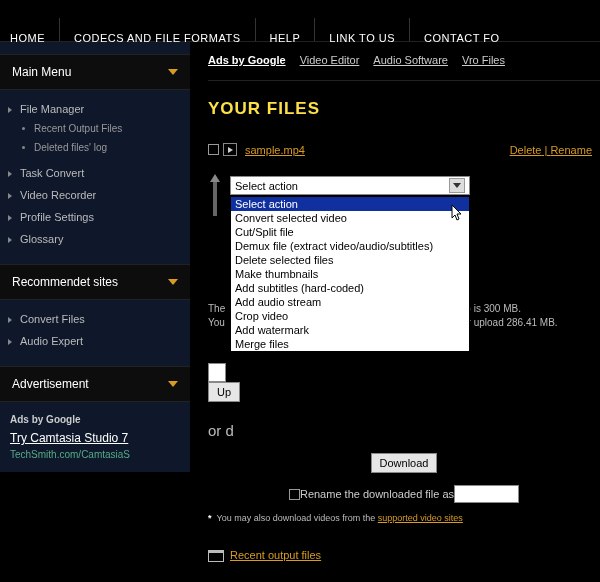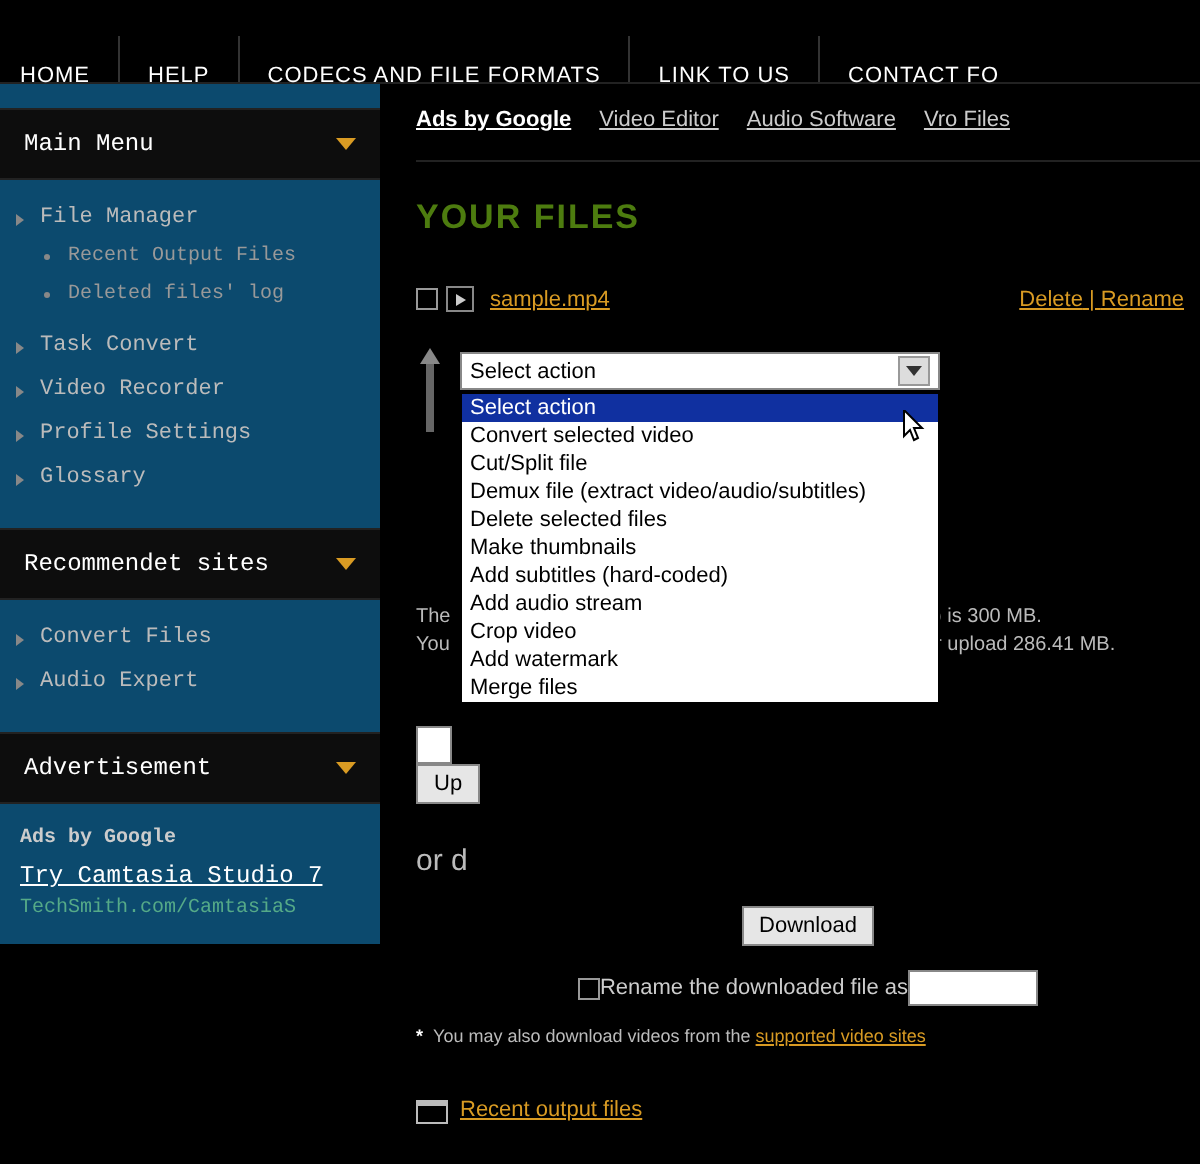--- a/index.html
+++ b/index.html
@@ -29,23 +29,22 @@
     white-space: nowrap;
     margin-top: 18px;
   }
   .topnav-item:first-child { padding-left: 10px; }
   .topnav-item:last-child { border-right: none; }
 
   
   .left-col {
     float: left;
     width: 190px;
-    background: #0c4a6e;
+    background: #0f172a;
     padding: 12px 0 0 0;
-    font-family: Liberation Mono, monospace;
   }
   .panel-head {
     background: #0d0d0d;
     color: #fff;
     font-size: 12px;
     padding: 10px 12px;
     border-top: 1px solid #222;
     border-bottom: 1px solid #222;
     display: flex;
     justify-content: space-between;
@@ -105,21 +104,21 @@
     display: flex;
     gap: 14px;
     font-size: 11px;
     padding-bottom: 14px;
     border-bottom: 1px solid #222;
   }
   .ads-row .lab { font-weight: bold; text-decoration: underline; color: #fff; }
   .ads-row .lnk { color: #ccc; text-decoration: underline; }
 
   .page-title {
-    color: #4d7c0f;
+    color: #fde047;
     font-size: 17px;
     letter-spacing: 1px;
     margin: 18px 0 24px 0;
   }
   .file-row {
     display: flex;
     justify-content: space-between;
     align-items: center;
     padding-right: 8px;
   }
@@ -262,22 +261,22 @@
   }
 
   .behind-text { position: absolute; left: 208px; top: 302px; color: #bbb; font-size: 10px; line-height: 1.4; z-index: 1; }
   .behind-right { position: absolute; left: 462px; top: 302px; color: #bbb; font-size: 10px; line-height: 1.4; z-index: 1; white-space: nowrap; }
 </style>
 </head>
 <body>
 
 <div class="topnav">
   <div class="topnav-item">HOME</div>
+  <div class="topnav-item">CODECS AND FILE FORMATS</div>
   <div class="topnav-item">HELP</div>
-  <div class="topnav-item">CODECS AND FILE FORMATS</div>
   <div class="topnav-item">LINK TO US</div>
   <div class="topnav-item">CONTACT FO</div>
 </div>
 
 <div class="left-col">
   <div class="panel-head">
     <span>Main Menu</span>
     <span class="tri-down"></span>
   </div>
   <ul class="menu-list">

